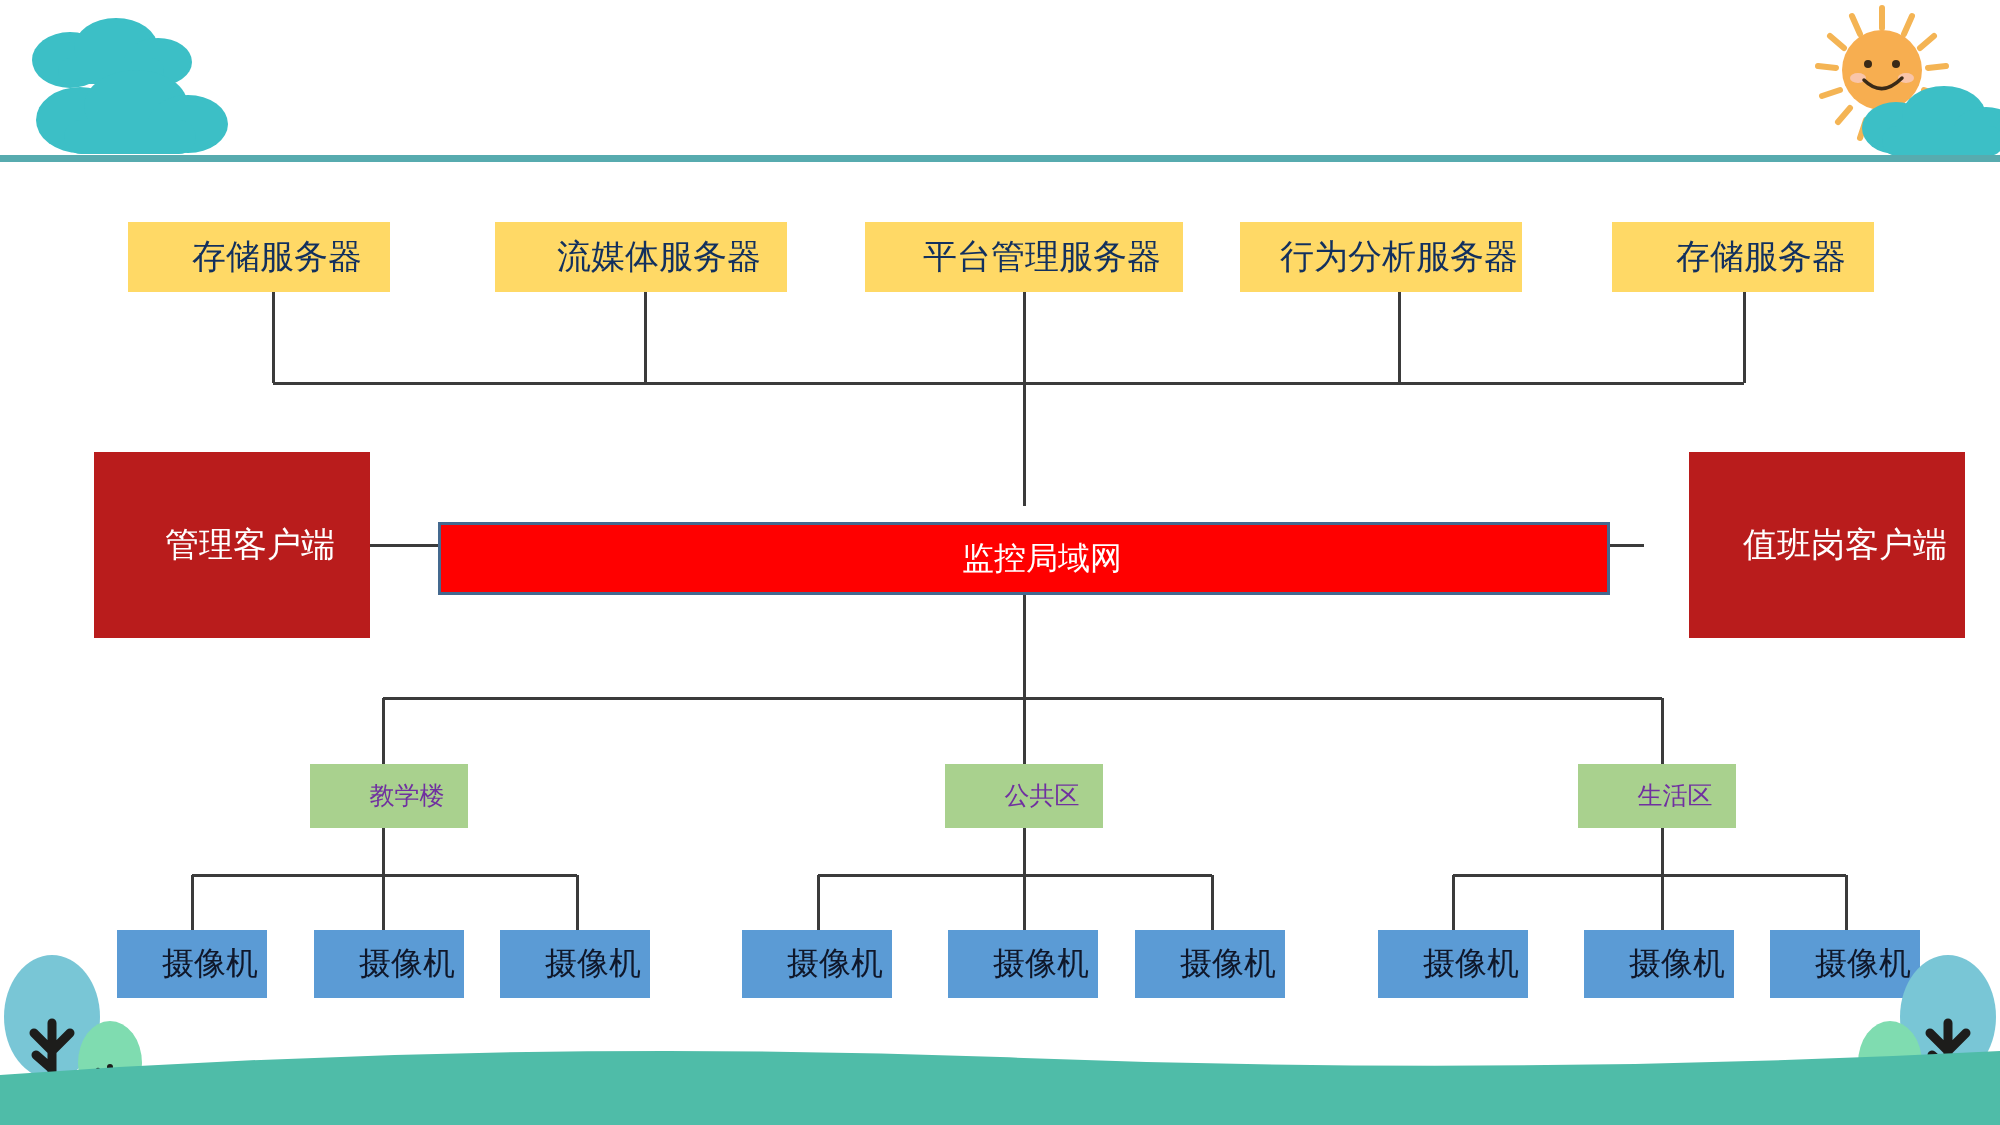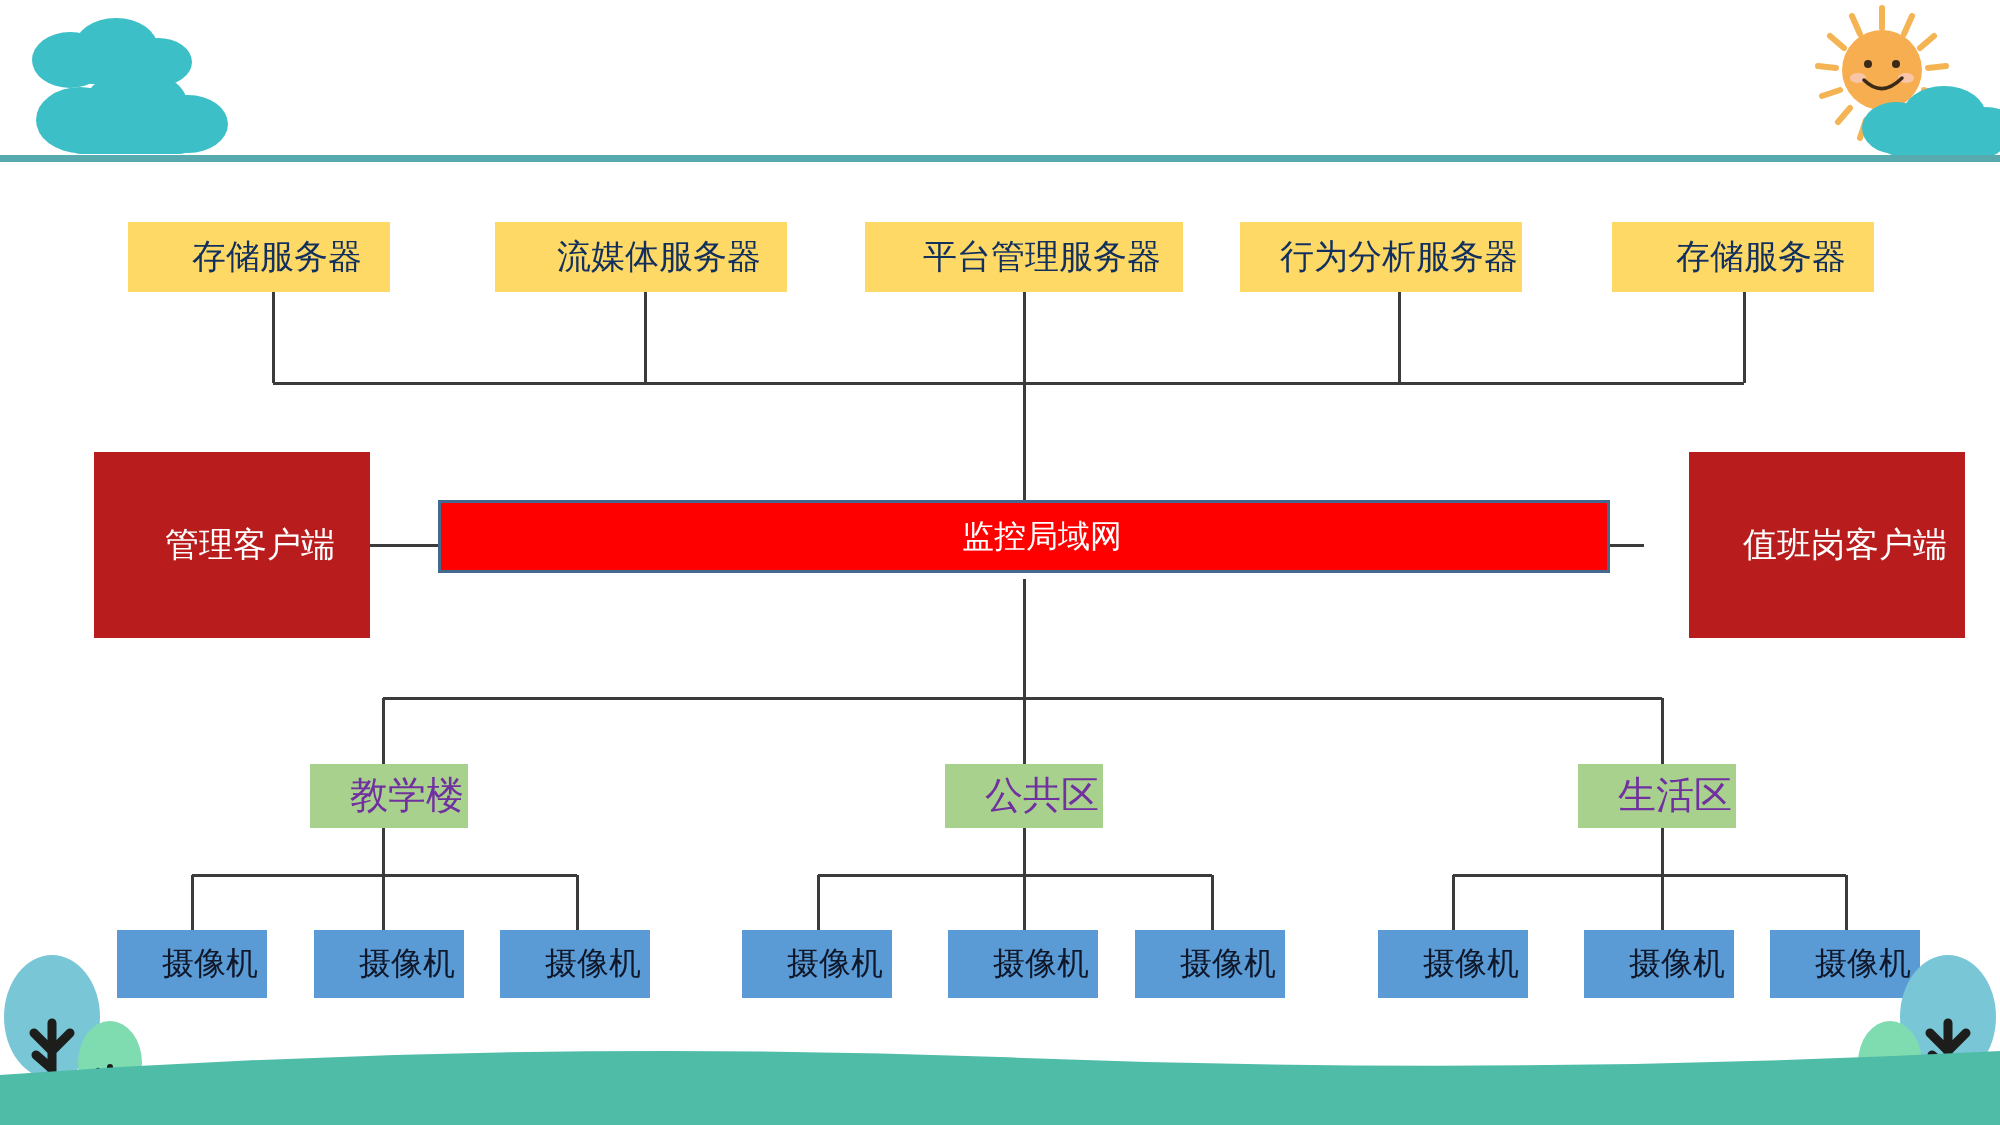--- a/index.html
+++ b/index.html
@@ -72,21 +72,21 @@
   }
   .node-lan {
     background: #FF0000;
     color: #ffffff;
     font-size: 32px;
     border: 3px solid #44698F;
   }
   .node-zone {
     background: #A9D18E;
     color: #7030A0;
-    font-size: 38px;
+    font-size: 25px;
   }
   .node-camera {
     background: #5B9BD5;
     color: #0f172a;
     font-size: 32px;
   }
 </style>
 </head>
 <body>
 
@@ -190,21 +190,21 @@
   </svg>
 
   <div id="nodes">
       <div class="node node-server" style="left: 128px; top: 222px; width: 262px; height: 70px;">存储服务器</div>
       <div class="node node-server" style="left: 495px; top: 222px; width: 292px; height: 70px;">流媒体服务器</div>
       <div class="node node-server" style="left: 865px; top: 222px; width: 318px; height: 70px;">平台管理服务器</div>
       <div class="node node-server" style="left: 1240px; top: 222px; width: 282px; height: 70px;">行为分析服务器</div>
       <div class="node node-server" style="left: 1612px; top: 222px; width: 262px; height: 70px;">存储服务器</div>
       <div class="node node-client" style="left: 94px; top: 452px; width: 276px; height: 186px;">管理客户端</div>
       <div class="node node-client" style="left: 1644px; top: 452px; width: 276px; height: 186px; margin-left: 45px;">值班岗客户端</div>
-      <div class="node node-lan" style="left: 438px; top: 500px; width: 1172px; height: 73px;">监控局域网</div>
+      <div class="node node-lan" style="left: 438px; top: 522px; width: 1172px; height: 73px;">监控局域网</div>
       <div class="node node-zone" style="left: 310px; top: 764px; width: 158px; height: 64px;">教学楼</div>
       <div class="node node-zone" style="left: 945px; top: 764px; width: 158px; height: 64px;">公共区</div>
       <div class="node node-zone" style="left: 1578px; top: 764px; width: 158px; height: 64px;">生活区</div>
       <div class="node node-camera" style="left: 117px; top: 930px; width: 150px; height: 68px;">摄像机</div>
       <div class="node node-camera" style="left: 314px; top: 930px; width: 150px; height: 68px;">摄像机</div>
       <div class="node node-camera" style="left: 500px; top: 930px; width: 150px; height: 68px;">摄像机</div>
       <div class="node node-camera" style="left: 742px; top: 930px; width: 150px; height: 68px;">摄像机</div>
       <div class="node node-camera" style="left: 948px; top: 930px; width: 150px; height: 68px;">摄像机</div>
       <div class="node node-camera" style="left: 1135px; top: 930px; width: 150px; height: 68px;">摄像机</div>
       <div class="node node-camera" style="left: 1378px; top: 930px; width: 150px; height: 68px;">摄像机</div>

